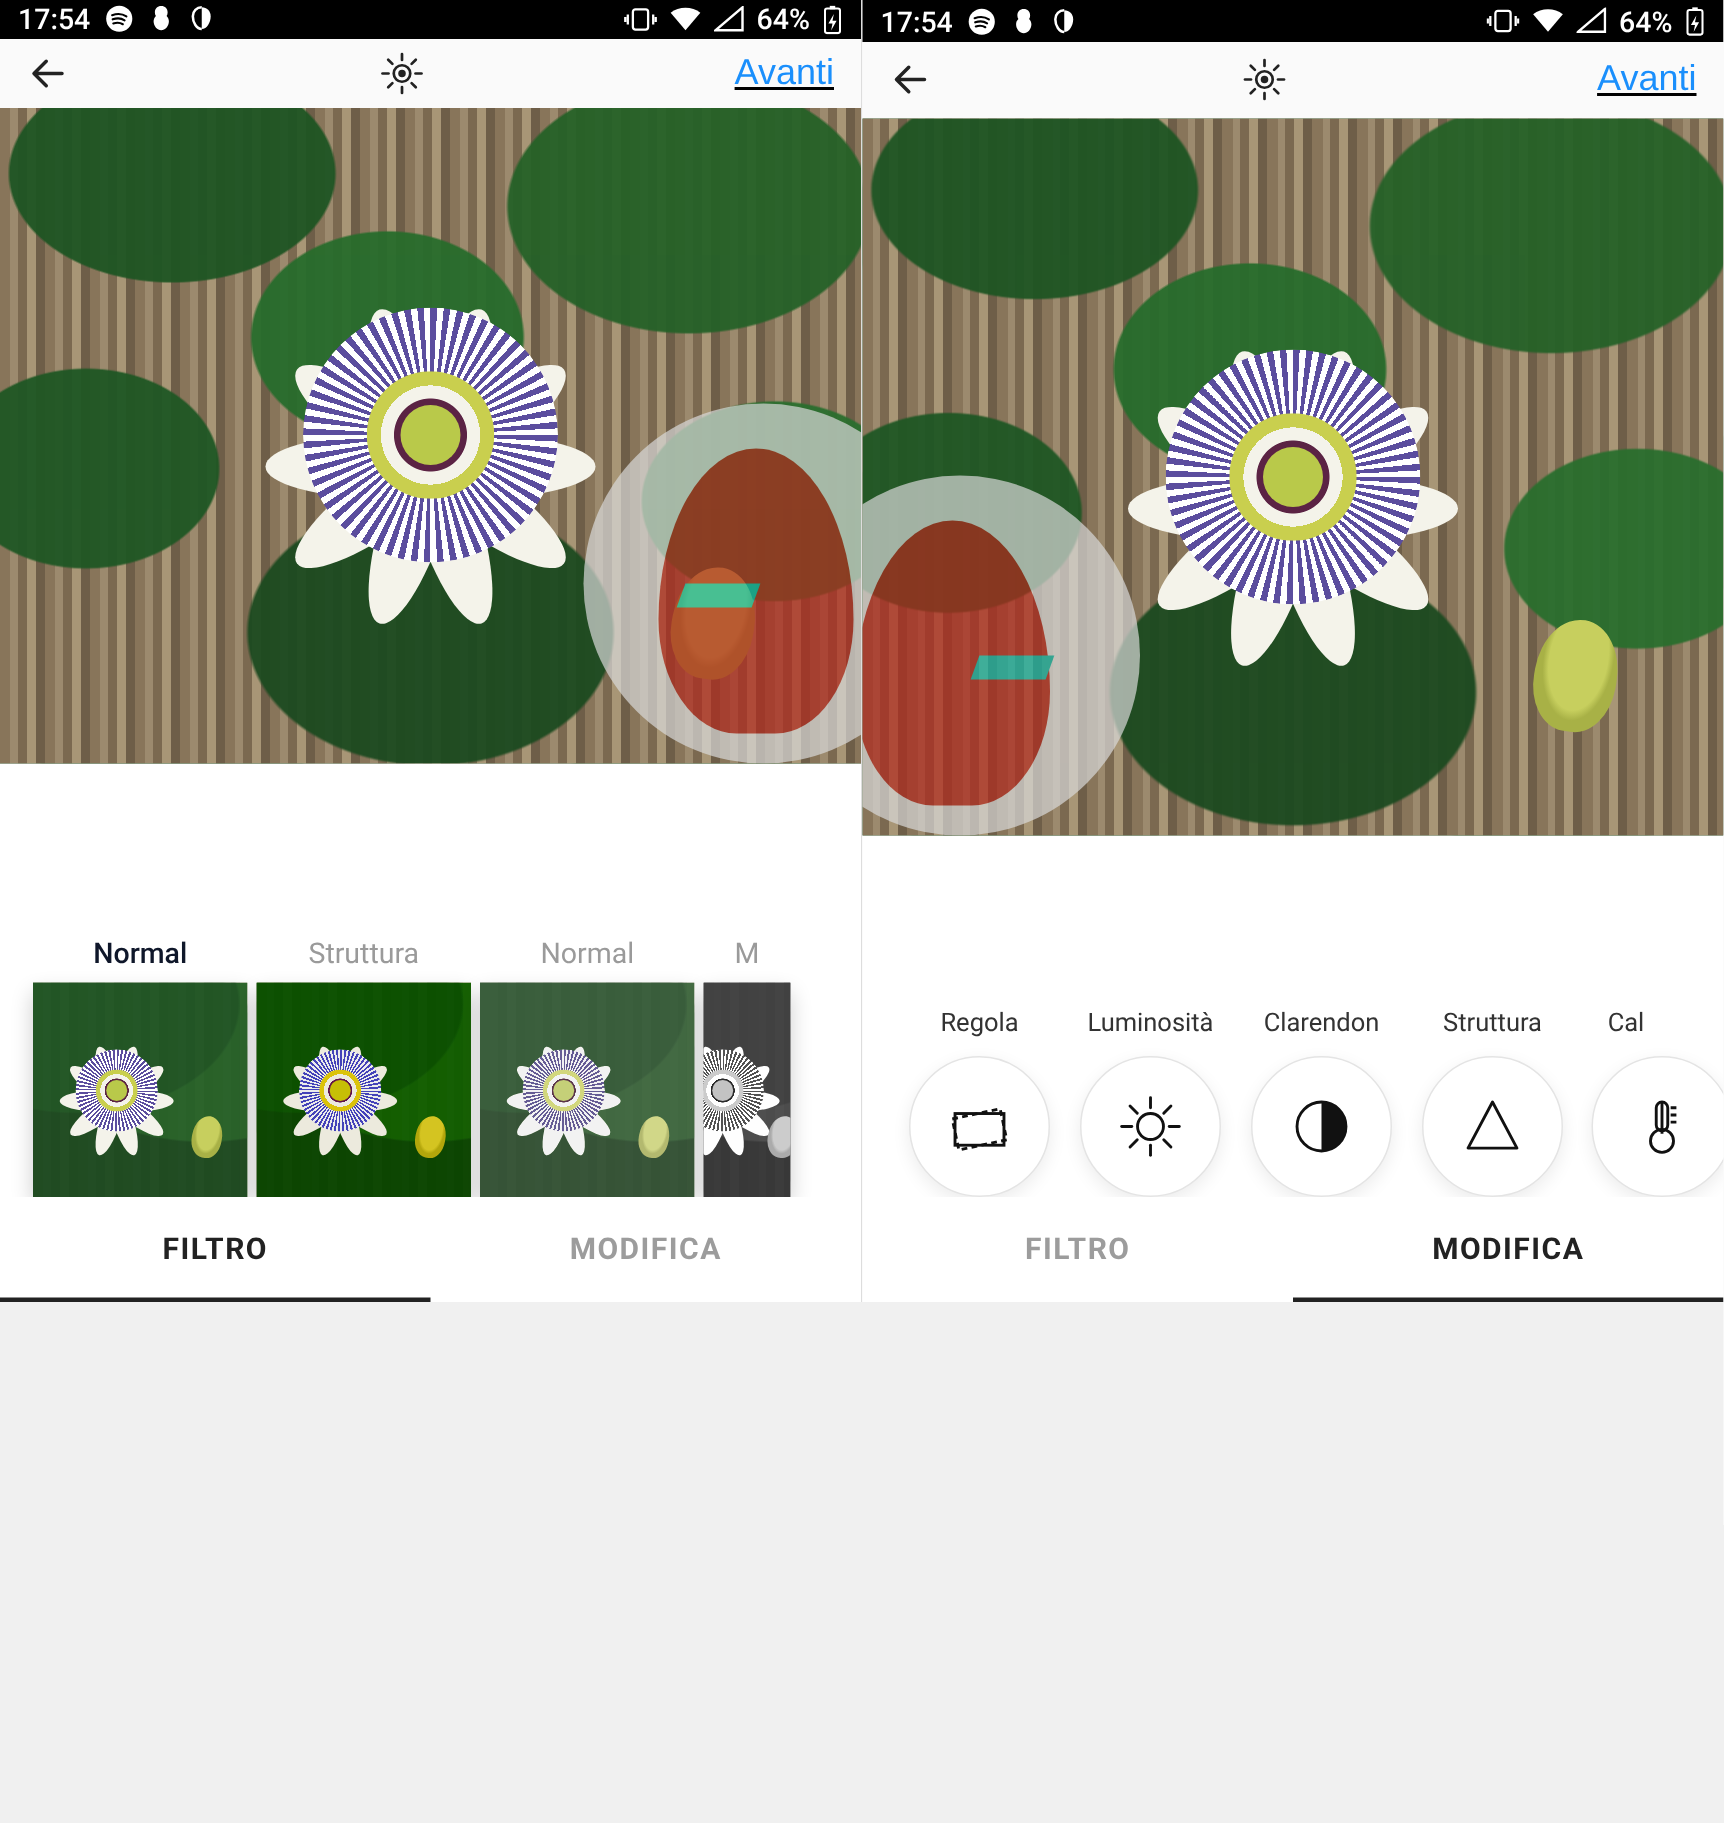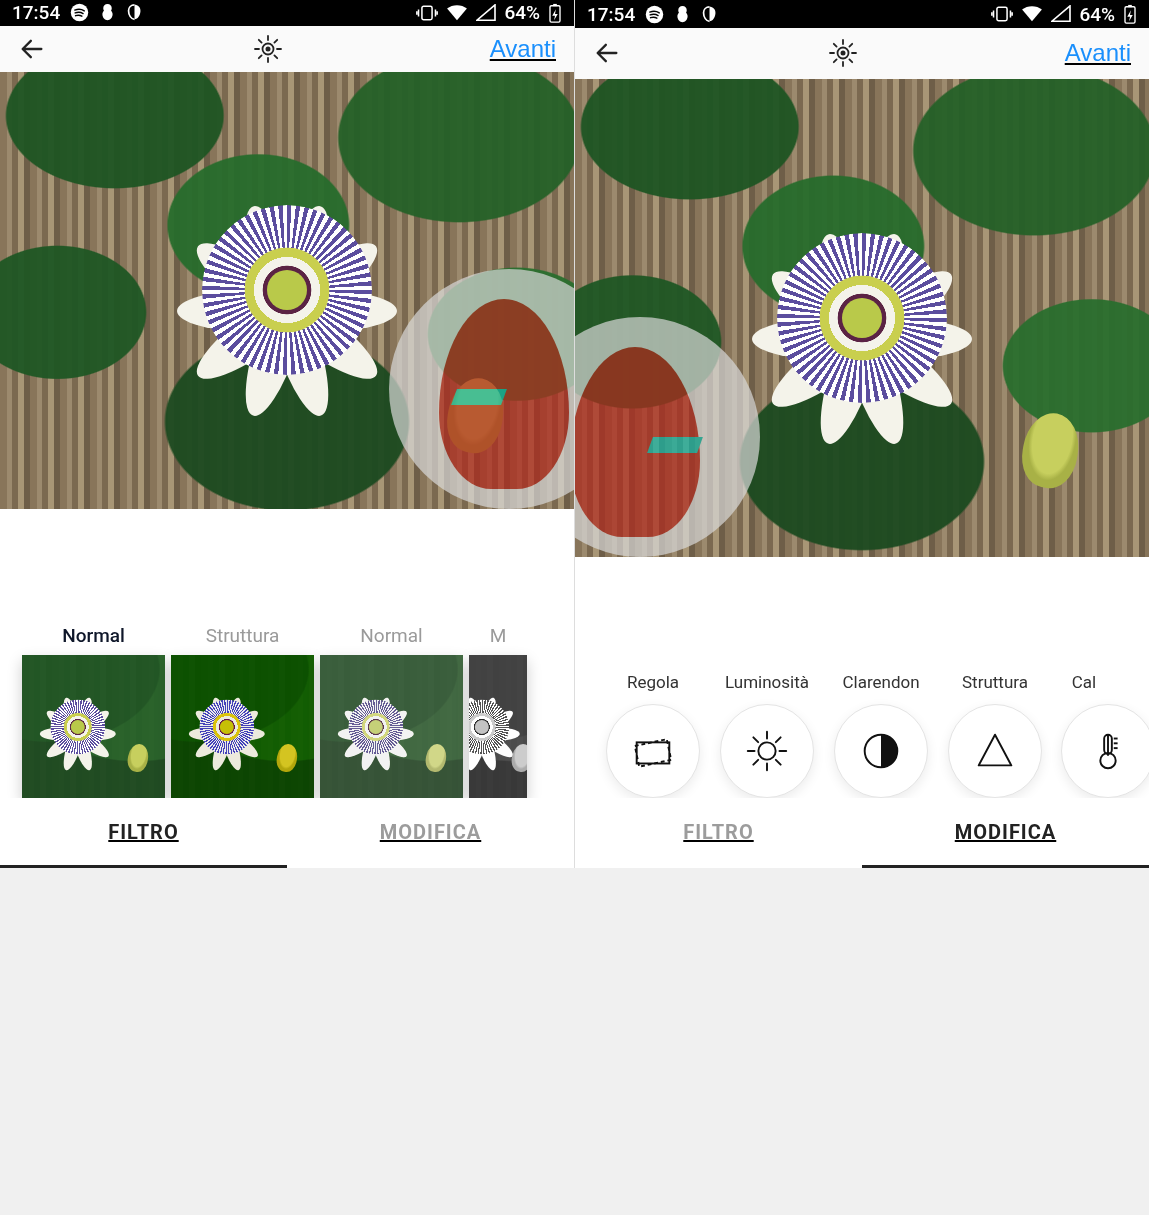--- a/index.html
+++ b/index.html
@@ -210,21 +210,20 @@
     margin: 0 auto;
   }
   .edit-item.partial .edit-btn { width:94px; }
   .edit-btn svg { width:48px; height:48px; }
 
   
   .tabs {
     height: 70px;
     display:flex;
     margin-top:auto;
-    text-decoration:underline;
   }
   .tab {
     flex:1; display:flex; align-items:center; justify-content:center;
     font-size:20px; font-weight:700; color:#9c9c9c; letter-spacing:1px;
     border-bottom: 3px solid transparent;
     cursor:pointer;
   }
   .tab.selected { color:#222; border-bottom-color:#222; }
 
 </style>

